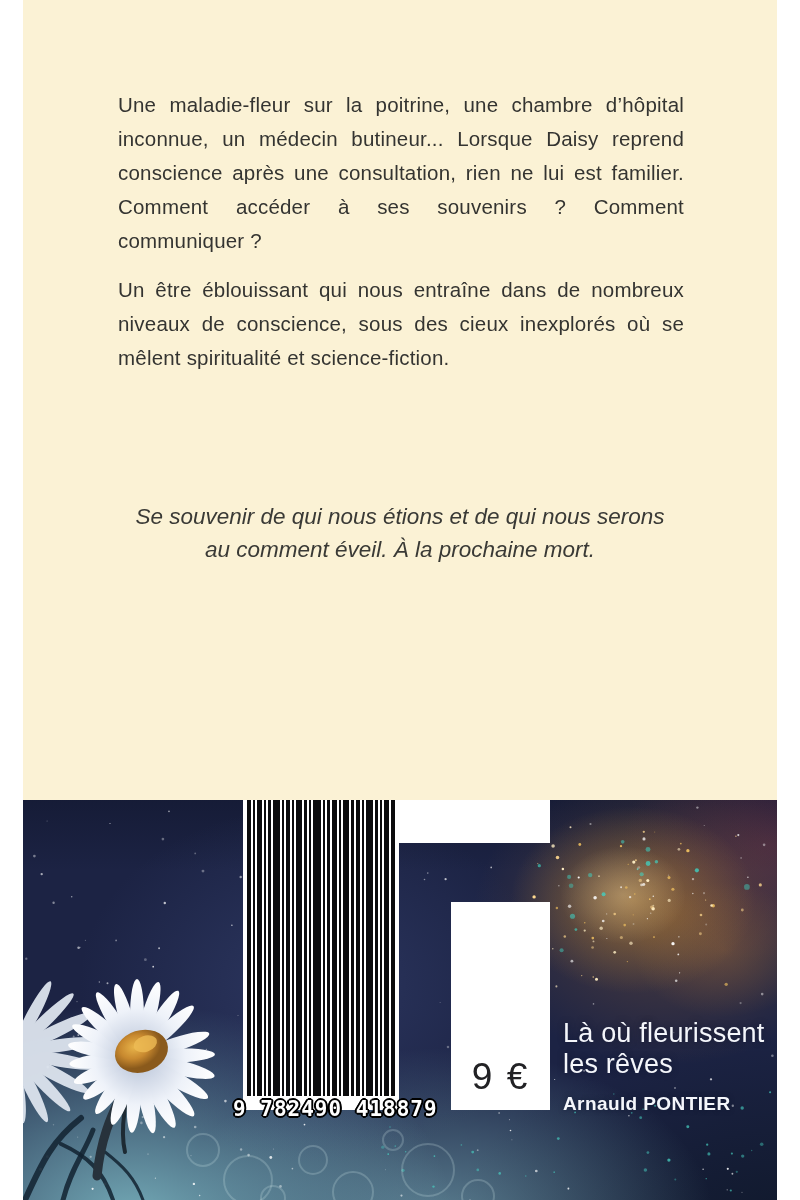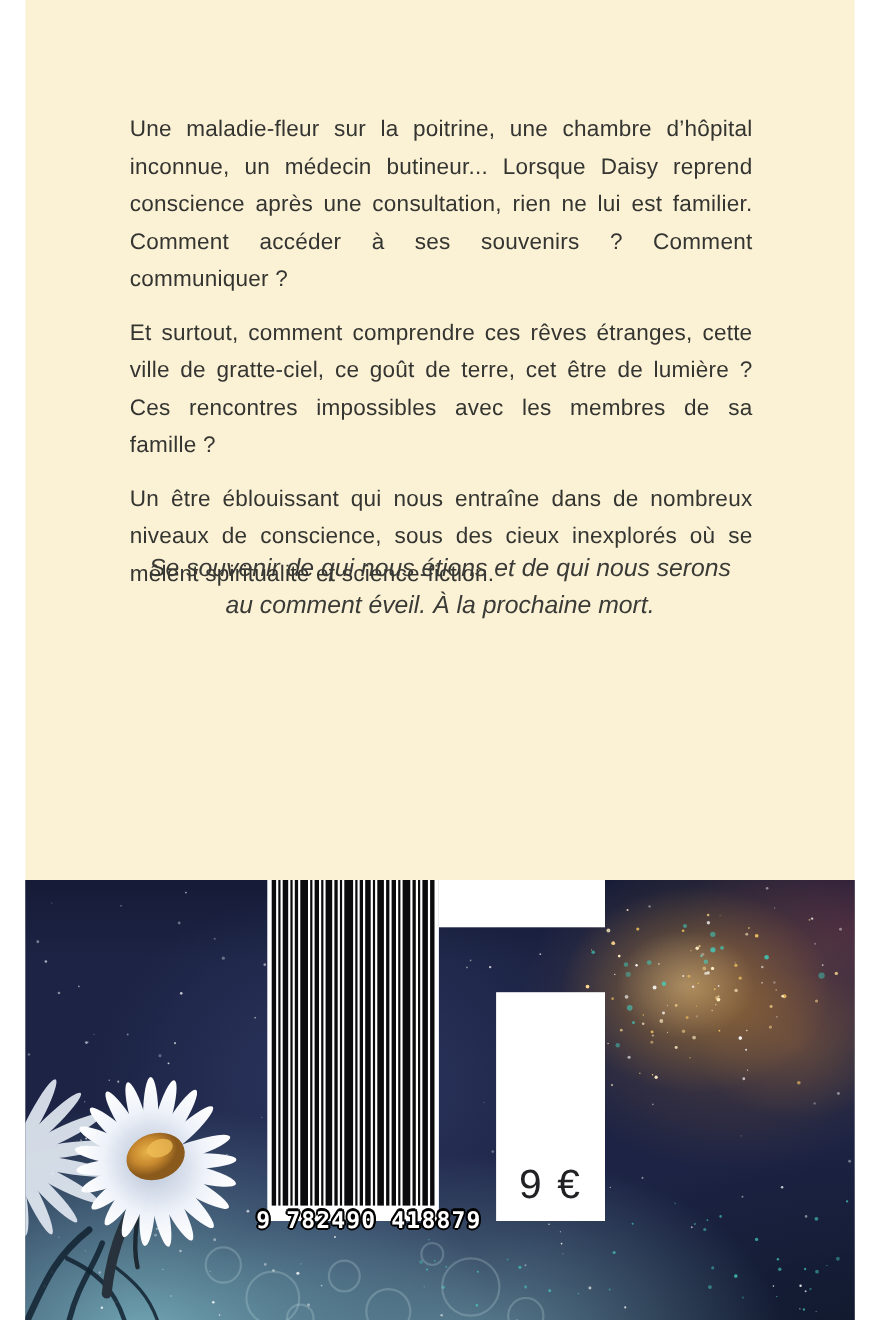--- a/index.html
+++ b/index.html
@@ -16,21 +16,21 @@
     background:#fbf2d5;
   }
   .blurb{
     position:absolute;left:95px;right:93px;top:88px;
     color:#343431;
     font-size:20.5px;line-height:34px;
     text-align:justify;
     font-weight:400;
     letter-spacing:.2px;
   }
-  .blurb p{margin:13px 0 15px 0;}
+  .blurb p{margin:0 0 15px 0;}
   .quote{
     position:absolute;left:60px;right:60px;top:500px;
     text-align:center;font-style:italic;
     color:#3a3a36;font-size:22.5px;line-height:33px;font-weight:400;
   }
 
   
   .photo{
     position:absolute;left:23px;top:800px;width:754px;height:400px;
     background-color:#1c2344;
@@ -84,21 +84,20 @@
     text-shadow:0 0 5px rgba(10,16,40,.5);}
 </style>
 </head>
 <body>
 
 <div class="cover">
 
   <div class="panel">
     <div class="blurb">
       <p>Une maladie-fleur sur la poitrine, une chambre d’hôpital inconnue, un médecin butineur... Lorsque Daisy reprend conscience après une consultation, rien ne lui est familier. Comment accéder à ses souvenirs&nbsp;? Comment communiquer&nbsp;?</p>
-      <p>Et surtout, comment comprendre ces rêves étranges, cette ville de gratte-ciel, ce goût de terre, cet être de lumière&nbsp;? Ces rencontres impossibles avec les membres de sa famille&nbsp;?</p>
       <p>Un être éblouissant qui nous entraîne dans de nombreux niveaux de conscience, sous des cieux inexplorés où se mêlent spiritualité et science-fiction.</p>
     </div>
     <div class="quote">
       <div>Se souvenir de qui nous étions et de qui nous serons</div>
       <div>au comment éveil. À la prochaine mort.</div>
     </div>
   </div>
 
   <div class="photo">
 
@@ -504,15 +503,20 @@
           <span style="width: 4px;"></span>
         </div>
     </div>
     <div class="isbn">9 782490 418879</div>
 
     <div class="logo-top"></div>
     <div class="logo-col">
       <div class="price">9 €</div>
     </div>
 
+    <div class="title-block">
+      <div class="title-line">Là où fleurissent</div>
+      <div class="title-line">les rêves</div>
+      <div class="author">Arnauld PONTIER</div>
+    </div>
 
   </div>
 </div>
 
 </body></html>

